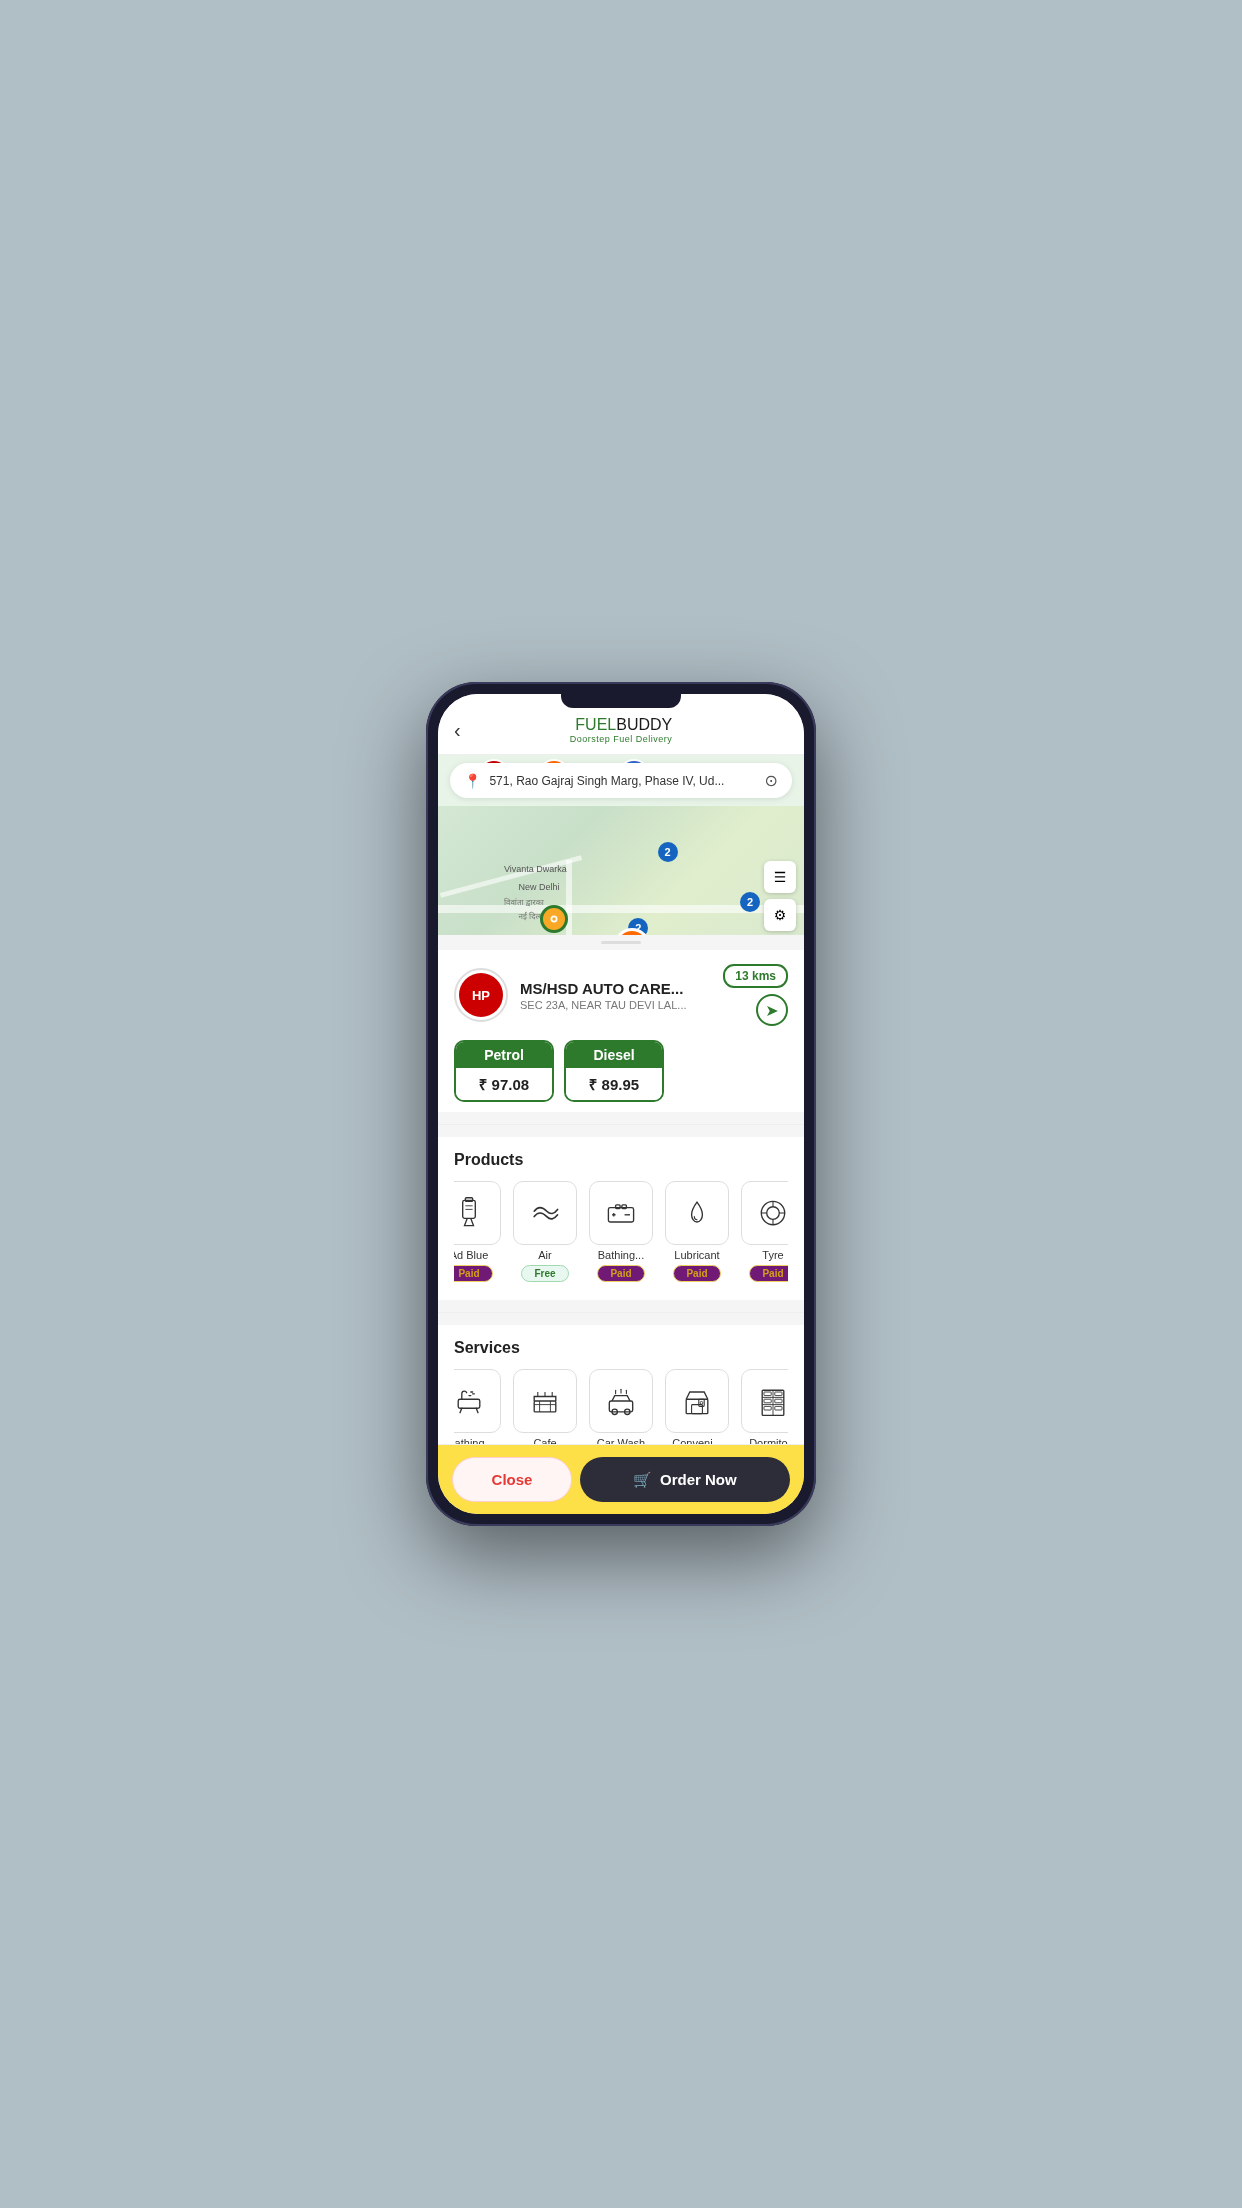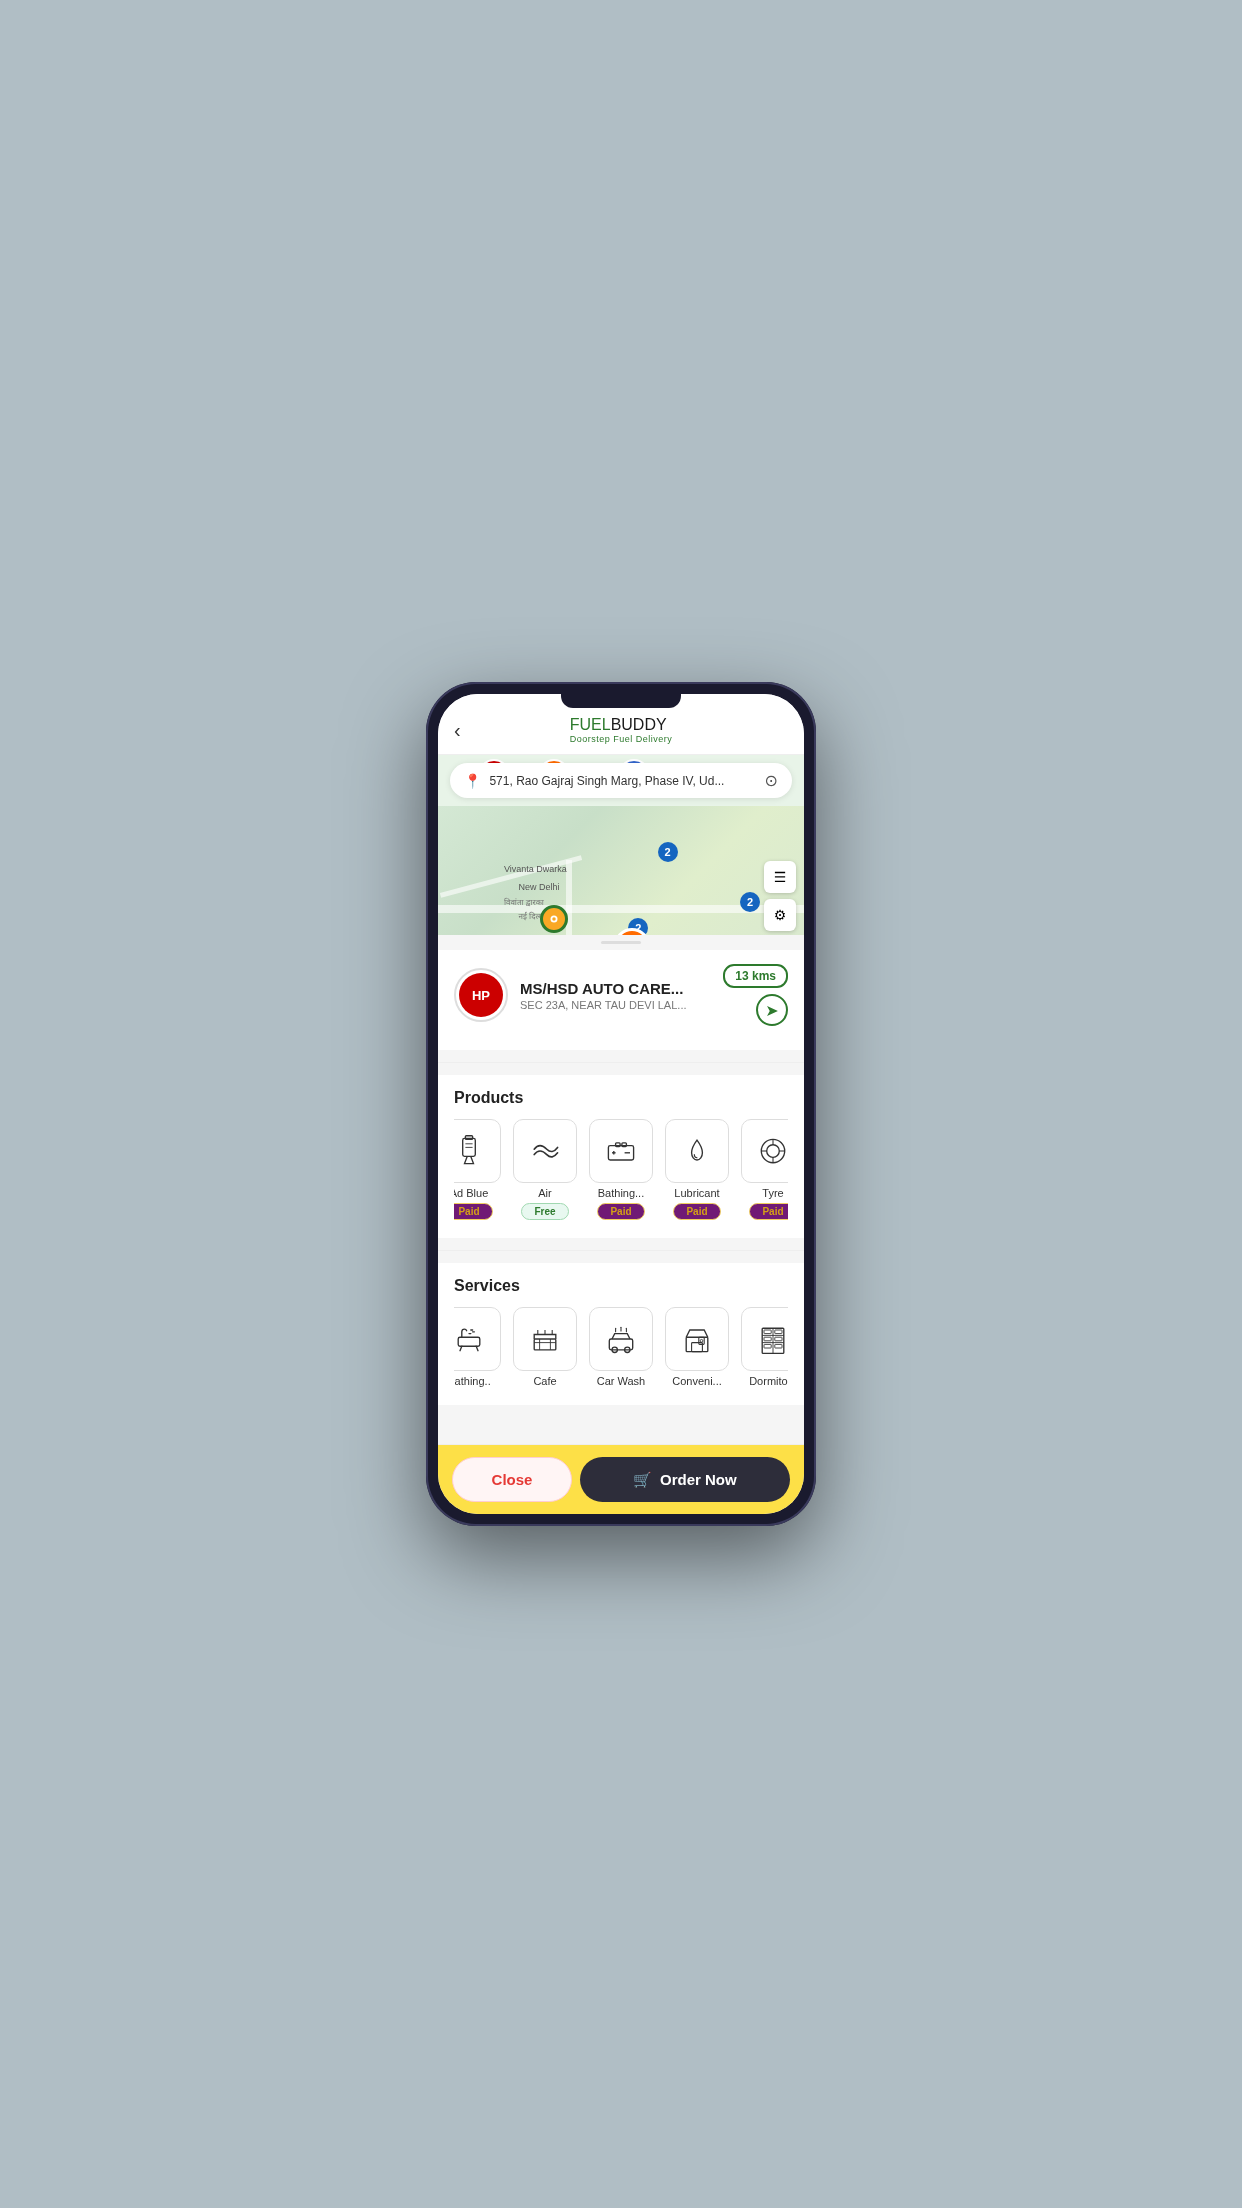--- a/index.html
+++ b/index.html
@@ -56,21 +56,21 @@
     .back-btn {
       position: absolute;
       left: 16px;
       font-size: 20px;
       color: #333;
       cursor: pointer;
     }
     .logo-container {
       display: flex;
       flex-direction: column;
-      align-items: flex-start;
+      align-items: flex-end;
     }
     .logo-fuel { color: #2d7a2d; }
     .logo-buddy { color: #1a1a1a; }
     .logo-tagline {
       font-size: 9px;
       color: #2d7a2d;
       letter-spacing: 0.5px;
     }
     .content {
       flex: 1;
@@ -464,20 +464,30 @@
             <div class="station-address">SEC 23A, NEAR TAU DEVI LAL...</div>
           </div>
           <div class="station-meta">
             <div class="distance-badge">13 kms</div>
             <div class="nav-btn">
               <span class="nav-icon">➤</span>
             </div>
           </div>
         </div>
 
+        <div class="fuel-prices">
+          <div class="fuel-card">
+            <div class="fuel-card-header">Petrol</div>
+            <div class="fuel-card-price">₹ 97.08</div>
+          </div>
+          <div class="fuel-card">
+            <div class="fuel-card-header">Diesel</div>
+            <div class="fuel-card-price">₹ 89.95</div>
+          </div>
+        </div>
       </div>
 
       <div class="divider"></div>
 
       <div class="products-section">
         <div class="section-title">Products</div>
         <div class="items-grid">
 
           <div class="item-card">
             <div class="item-icon-box">

